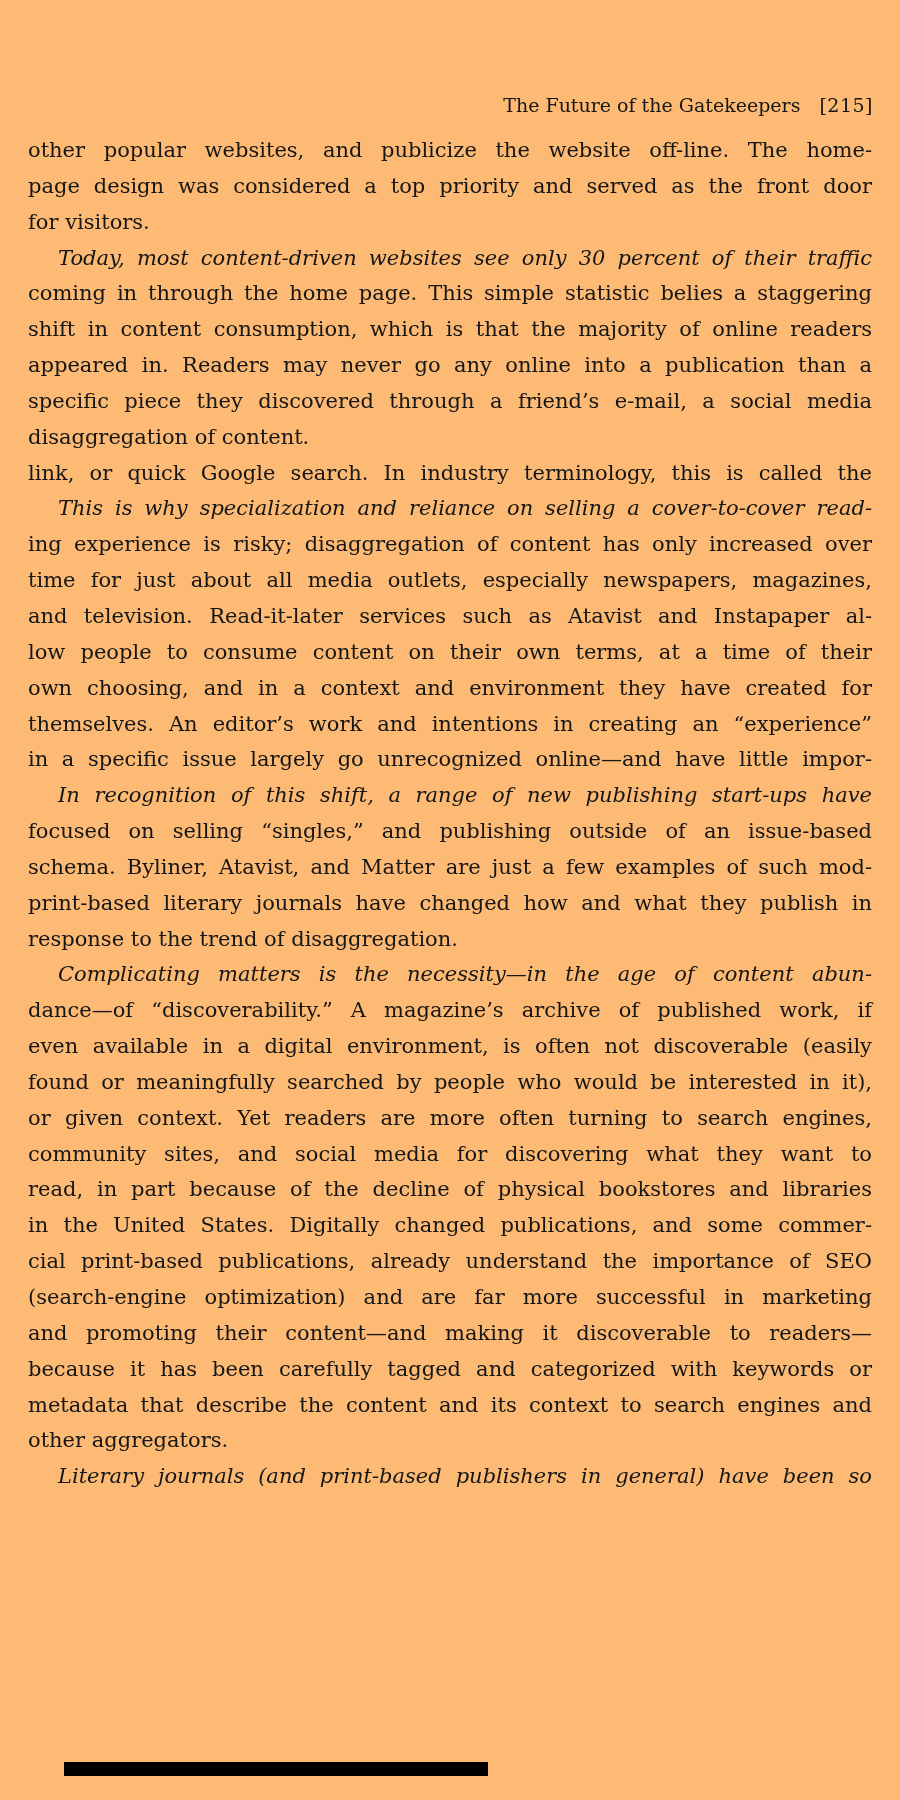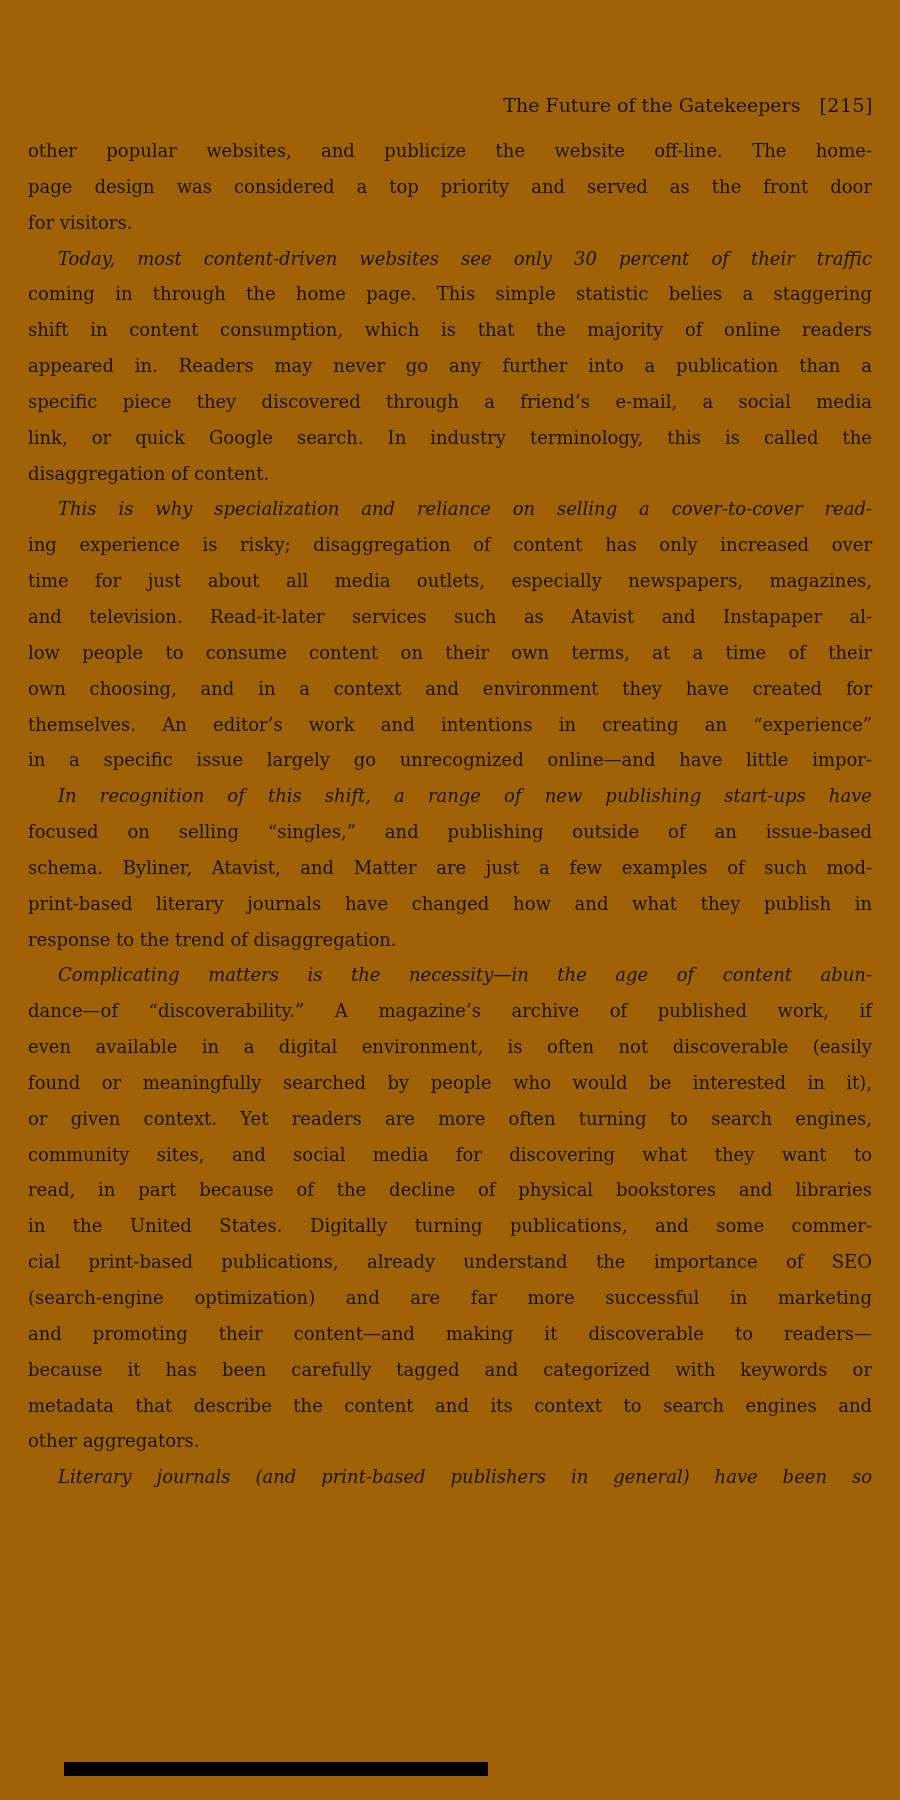--- a/index.html
+++ b/index.html
@@ -28,21 +28,21 @@
   }
   .running-header .pagenum {
     margin-left: 19px;
     letter-spacing: 0.5px;
   }
   .body-text {
     position: absolute;
     top: 133px;
     left: 28px;
     width: 844px;
-    font-size: 18px;
+    font-size: 21px;
   }
   .line {
     line-height: 35.85px;
     height: 35.85px;
     text-align: justify;
     text-align-last: justify;
     overflow: visible;
     white-space: normal;
   }
   .line.para-end {
@@ -57,58 +57,58 @@
     position: absolute;
     left: 64px;
     top: 1762px;
     width: 424px;
     height: 14px;
   }
 </style>
 </head>
 <body>
 
-<div class="page" style="background: #a16207; color: rgb(22, 22, 22);">
+<div class="page" style="background: #fdba74; color: rgb(22, 22, 22);">
 
   <div class="running-header">
     <span>The Future of the Gatekeepers</span><span class="pagenum">[215]</span>
   </div>
 
   <div class="body-text">
       <div class="line">other popular websites, and publicize the website off-line. The home-</div>
       <div class="line">page design was considered a top priority and served as the front door</div>
       <div class="line para-end">for visitors.</div>
       <div class="line indent">Today, most content-driven websites see only 30 percent of their traffic</div>
       <div class="line">coming in through the home page. This simple statistic belies a staggering</div>
       <div class="line">shift in content consumption, which is that the majority of online readers</div>
-      <div class="line">appeared in. Readers may never go any further into a publication than a</div>
+      <div class="line">appeared in. Readers may never go any online into a publication than a</div>
       <div class="line">specific piece they discovered through a friend’s e-mail, a social media</div>
+      <div class="line para-end">disaggregation of content.</div>
       <div class="line">link, or quick Google search. In industry terminology, this is called the</div>
-      <div class="line para-end">disaggregation of content.</div>
       <div class="line indent">This is why specialization and reliance on selling a cover-to-cover read-</div>
       <div class="line">ing experience is risky; disaggregation of content has only increased over</div>
       <div class="line">time for just about all media outlets, especially newspapers, magazines,</div>
       <div class="line">and television. Read-it-later services such as Atavist and Instapaper al-</div>
       <div class="line">low people to consume content on their own terms, at a time of their</div>
       <div class="line">own choosing, and in a context and environment they have created for</div>
       <div class="line">themselves. An editor’s work and intentions in creating an “experience”</div>
       <div class="line">in a specific issue largely go unrecognized online—and have little impor-</div>
       <div class="line indent">In recognition of this shift, a range of new publishing start-ups have</div>
       <div class="line">focused on selling “singles,” and publishing outside of an issue-based</div>
       <div class="line">schema. Byliner, Atavist, and Matter are just a few examples of such mod-</div>
       <div class="line">print-based literary journals have changed how and what they publish in</div>
       <div class="line para-end">response to the trend of disaggregation.</div>
       <div class="line indent">Complicating matters is the necessity—in the age of content abun-</div>
       <div class="line">dance—of “discoverability.” A magazine’s archive of published work, if</div>
       <div class="line">even available in a digital environment, is often not discoverable (easily</div>
       <div class="line">found or meaningfully searched by people who would be interested in it),</div>
       <div class="line">or given context. Yet readers are more often turning to search engines,</div>
       <div class="line">community sites, and social media for discovering what they want to</div>
       <div class="line">read, in part because of the decline of physical bookstores and libraries</div>
-      <div class="line">in the United States. Digitally turning publications, and some commer-</div>
+      <div class="line">in the United States. Digitally changed publications, and some commer-</div>
       <div class="line">cial print-based publications, already understand the importance of SEO</div>
       <div class="line">(search-engine optimization) and are far more successful in marketing</div>
       <div class="line">and promoting their content—and making it discoverable to readers—</div>
       <div class="line">because it has been carefully tagged and categorized with keywords or</div>
       <div class="line">metadata that describe the content and its context to search engines and</div>
       <div class="line para-end">other aggregators.</div>
       <div class="line indent">Literary journals (and print-based publishers in general) have been so</div>
     </div>
 
   <div class="scan-artifact-bar" style="background: rgb(0, 0, 0);"></div>

